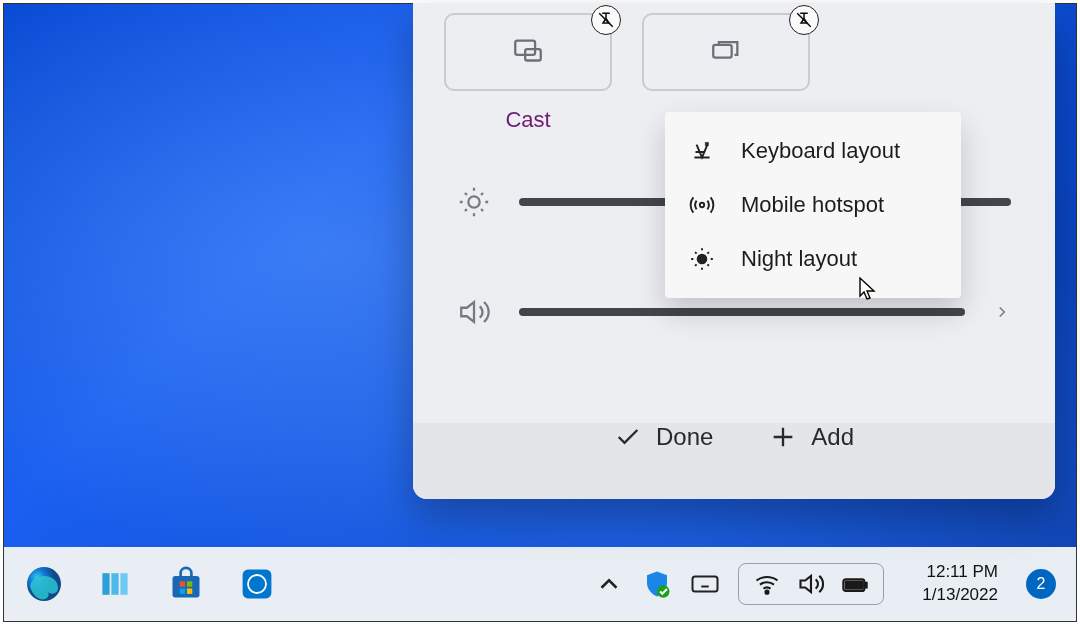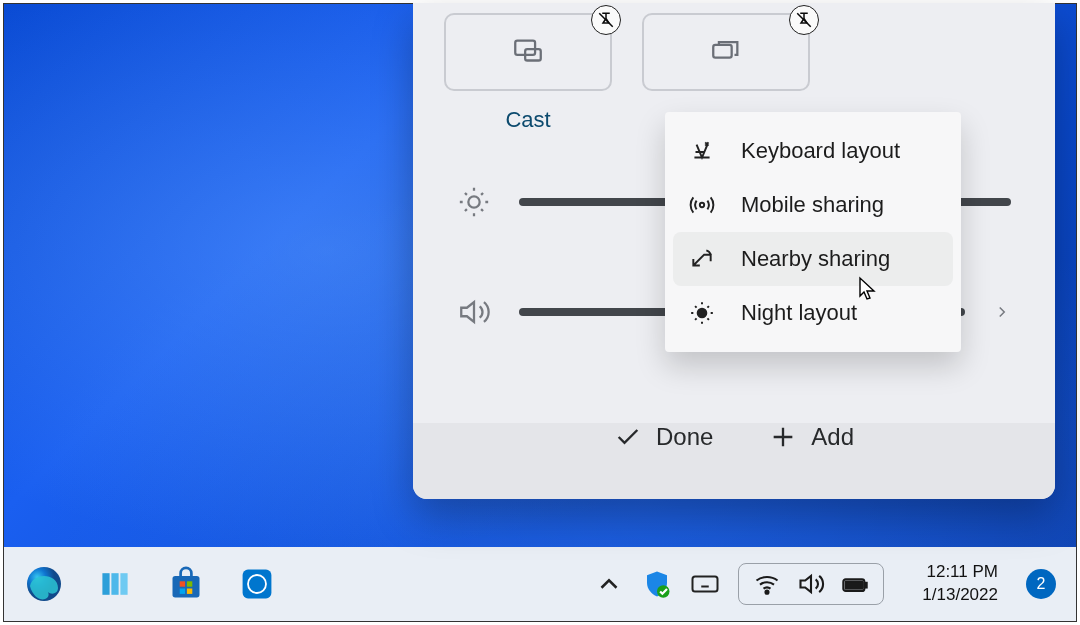--- a/index.html
+++ b/index.html
@@ -5,21 +5,21 @@
     * { margin:0; padding:0; box-sizing:border-box; font-family:"Segoe UI",sans-serif; }
     html,body{width:1080px;height:625px;overflow:hidden;background:#fff;}
     .frame{position:relative;width:1074px;height:619px;margin:3px auto;border:1px solid #333;background:linear-gradient(135deg,#0a4bd4 0%,#1a5ff0 30%,#0947c9 70%,#0c3ea8 100%);}
     .frame::after{content:"";position:absolute;left:0;top:0;right:0;bottom:0;background:radial-gradient(ellipse 900px 500px at 30% 40%,rgba(120,180,255,.35),transparent 60%),radial-gradient(ellipse 1100px 600px at 60% 80%,rgba(60,130,255,.4),transparent 55%);}
     
     .qs{position:absolute;right:21px;top:-1px;width:642px;height:496px;background:#edeef2;border-radius:0 0 14px 14px;box-shadow:0 18px 40px rgba(0,0,0,.28);z-index:5;}
     .qs-top{padding:0 30px 8px;display:flex;gap:28px;}
     .tile-wrap{position:relative;width:170px;display:flex;flex-direction:column;align-items:center;}
     .tile{width:168px;height:78px;border:2px solid #c9cbd1;border-radius:10px;display:flex;align-items:center;justify-content:center;margin-top:10px;}
     .tile svg{width:34px;height:34px;stroke:#6b6f77;}
-    .tile-label{margin-top:16px;color:#0c4a6e;font-size:22px;}
+    .tile-label{margin-top:16px;color:#701a75;font-size:22px;}
     .pin{position:absolute;top:2px;right:-8px;width:30px;height:30px;border-radius:50%;background:#fafafa;border:1.5px solid #222;display:flex;align-items:center;justify-content:center;z-index:3;}
     .pin svg{width:18px;height:18px;stroke:#0a0a0a;}
     
     .sliders{padding:44px 44px 0;display:flex;flex-direction:column;gap:76px;}
     .sl{display:flex;align-items:center;gap:28px;}
     .sl-icon{width:34px;height:34px;color:#777a80;flex:0 0 auto;}
     .sl-track{position:relative;height:8px;border-radius:4px;background:#42464b;flex:1;}
     .sl-chevron{width:18px;height:18px;color:#777a80;flex:0 0 auto;}
     
     .qs-footer{position:absolute;left:0;right:0;bottom:0;height:76px;background:#e4e5e9;border-radius:0 0 14px 14px;display:flex;align-items:flex-start;justify-content:center;gap:56px;}
@@ -122,28 +122,21 @@
           <path d="M5 18h14M7 6l5 12 5-12M6 13h8"></path>
           <path d="M15 4l3 3M15 7l3-3"></path>
         </svg>
       <span>Keyboard layout</span>
     </div>
     <div class="mi">
       <svg viewBox="0 0 24 24" fill="none" stroke-width="1.8">
           <circle cx="12" cy="12" r="2"></circle>
           <path d="M7 8a7 7 0 000 8M17 8a7 7 0 010 8M4 5a11 11 0 000 14M20 5a11 11 0 010 14"></path>
         </svg>
-      <span>Mobile sharing</span>
-    </div>
-    <div class="mi mi-hover">
-      <svg viewBox="0 0 24 24" fill="none" stroke-width="1.8">
-          <path d="M4 12v6h6M4 18L14 8h6v6"></path>
-          <path d="M16 4a6 6 0 014 4"></path>
-        </svg>
-      <span>Nearby sharing</span>
+      <span>Mobile hotspot</span>
     </div>
     <div class="mi">
       <svg viewBox="0 0 24 24" fill="none" stroke-width="1.8">
           <circle cx="12" cy="12" r="4" fill="#222"></circle>
           <path d="M12 2v2M12 20v2M4 12H2M22 12h-2M5.6 5.6l1.4 1.4M17 17l1.4 1.4M5.6 18.4L7 17M17 7l1.4-1.4"></path>
         </svg>
       <span>Night layout</span>
     </div>
   </div>
 

